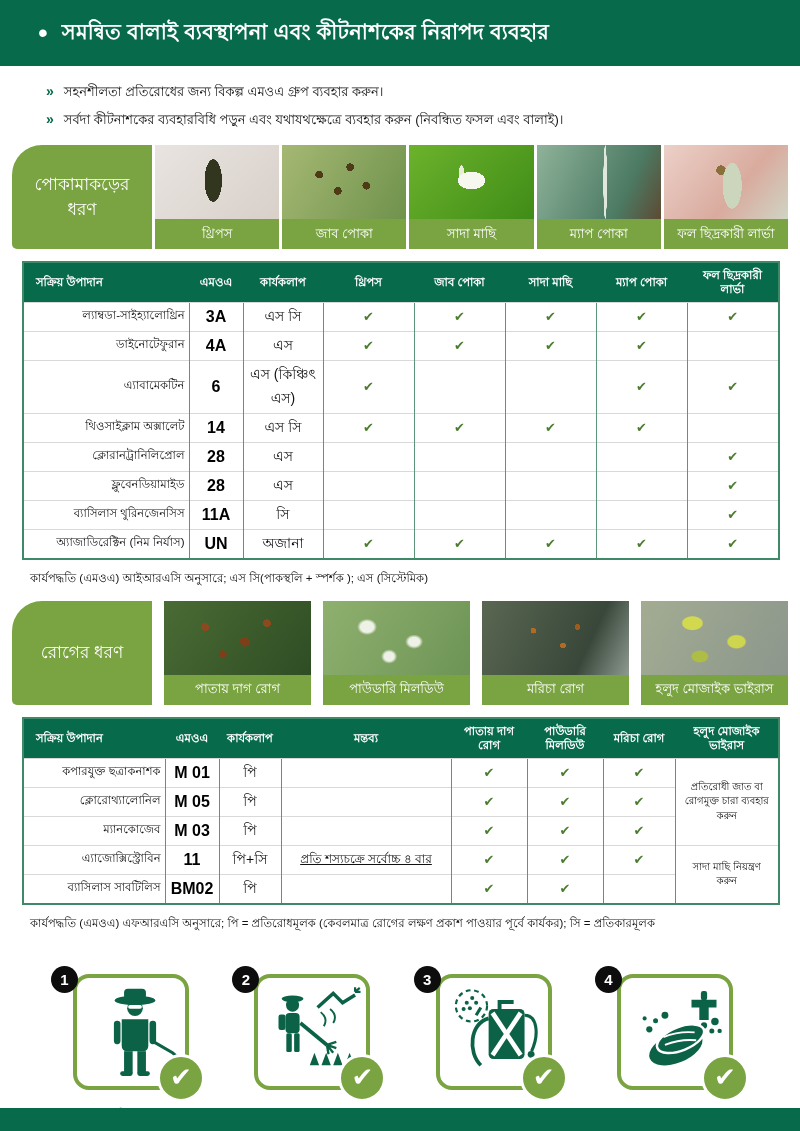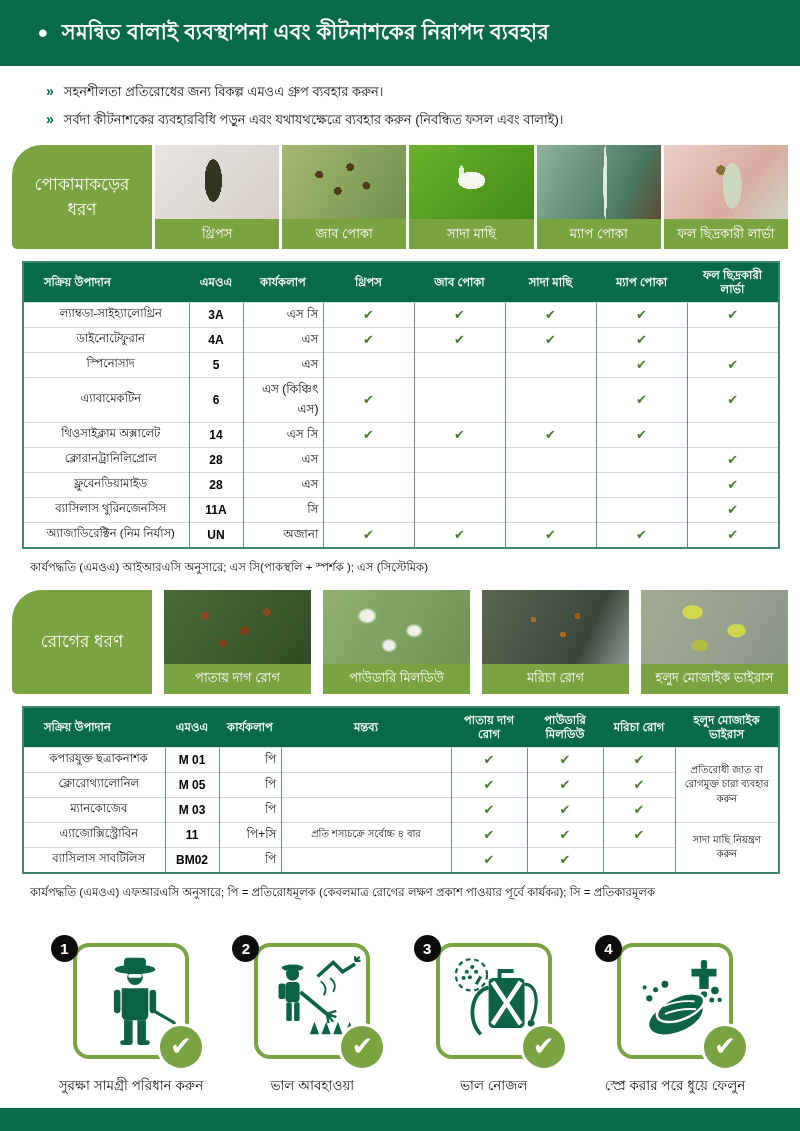--- a/index.html
+++ b/index.html
@@ -76,27 +76,27 @@
     linear-gradient(115deg,#5a6752,#39473a 70%,#8e9a91);}
   .ph-mosaic{background:
     radial-gradient(12px 8px at 35% 30%, #d3d94f 80%, transparent 92%),
     radial-gradient(11px 8px at 65% 55%, #cdd64e 75%, transparent 92%),
     radial-gradient(10px 7px at 40% 75%, #aebd43 75%, transparent 92%),
     linear-gradient(120deg,#a3ac92,#8c968c);}
 
   
   table{border-collapse:collapse;width:756px;margin:12px 22px 0 22px;border:2px solid #3e8a68;table-layout:fixed;}
   th{background:var(--dark);color:#fff;font-weight:bold;font-size:11.5px;padding:5px 3px;text-align:center;line-height:1.25;}
-  th.lft{text-align:left;padding-left:20px;}
+  th.lft{text-align:left;padding-left:12px;}
   td{font-size:11.5px;padding:2px 4px;border-top:1px solid #d9d9d9;border-left:1px solid #5d957a;text-align:center;height:19px;}
-  td:first-child{border-left:none;text-align:center;padding-left:13px;}
-  td.moa{font-weight:bold;font-size:12px;color:#000;}
-  td.act{font-size:12px;text-align:right;}
+  td:first-child{border-left:none;text-align:right;padding-left:13px;}
+  td.moa{font-weight:bold;font-size:16px;color:#000;}
+  td.act{font-size:14px;}
   td.chk{color:var(--check);font-size:13px;font-weight:bold;}
-  td.cmt{font-size:10px;}
+  td.cmt{font-size:12px;text-decoration:underline;}
   td.note-merge{font-size:10px;line-height:1.45;padding:2px 6px;}
   .t2 td{height:21px;}
 
   .footnote{margin:10px 0 0 30px;font-size:11.5px;color:#111;}
 
   
   .safety-row{display:flex;justify-content:space-between;margin:40px 40px 0 46px;}
   .safety{width:170px;display:flex;flex-direction:column;align-items:center;}
   .safety-box{width:116px;height:116px;border:4px solid var(--olive);border-radius:16px;position:relative;background:#fff;}
   .safety-box svg{position:absolute;left:8px;top:6px;}
@@ -187,30 +187,20 @@
       </tr>
       <tr>
         <td>ডাইনোটেফুরান</td>
         <td class="moa">4A</td>
         <td class="act">এস</td>
         <td class="chk">✔</td>
         <td class="chk">✔</td>
         <td class="chk">✔</td>
         <td class="chk">✔</td>
         <td class="chk"></td>
-      </tr>
-      <tr>
-        <td>স্পিনোসাদ</td>
-        <td class="moa">5</td>
-        <td class="act">এস</td>
-        <td class="chk"></td>
-        <td class="chk"></td>
-        <td class="chk"></td>
-        <td class="chk">✔</td>
-        <td class="chk">✔</td>
       </tr>
       <tr>
         <td>এ্যাবামেকটিন</td>
         <td class="moa">6</td>
         <td class="act">এস (কিঞ্চিৎ এস)</td>
         <td class="chk">✔</td>
         <td class="chk"></td>
         <td class="chk"></td>
         <td class="chk">✔</td>
         <td class="chk">✔</td>

